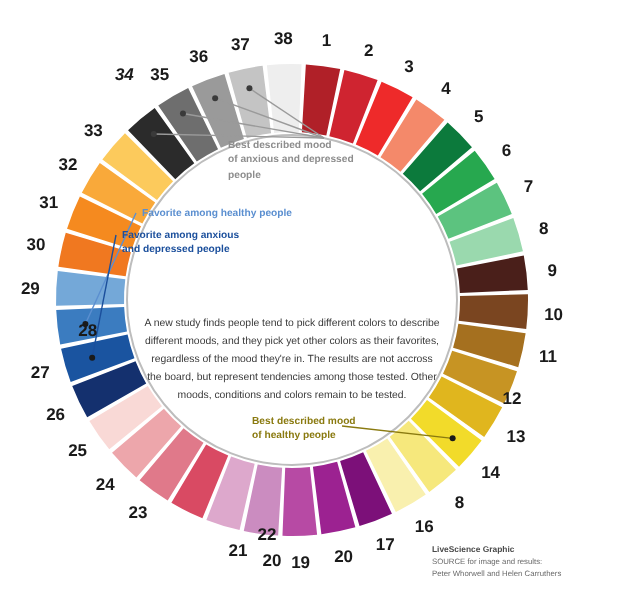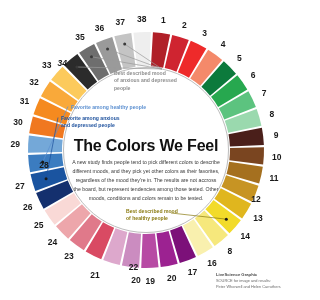--- a/index.html
+++ b/index.html
@@ -140,42 +140,41 @@
       <div class="num" style="left: 274px; top: 177.9px;">11</div>
       <div class="num" style="left: 256px; top: 198.6px;">12</div>
       <div class="num" style="left: 258px; top: 218px;">13</div>
       <div class="num" style="left: 245.3px; top: 235.5px;">14</div>
       <div class="num" style="left: 229.8px; top: 250.7px;">8</div>
       <div class="num" style="left: 212.1px; top: 263.1px;">16</div>
       <div class="num" style="left: 192.6px; top: 272.4px;">17</div>
       <div class="num" style="left: 171.8px; top: 278.4px;">20</div>
       <div class="num" style="left: 150.3px; top: 280.9px;">19</div>
       <div class="num" style="left: 136px; top: 279.9px;">20</div>
-      <div class="num" style="left: 95px; top: 275.2px;">21</div>
+      <div class="num" style="left: 119px; top: 275.2px;">21</div>
       <div class="num" style="left: 87.5px; top: 267.2px; margin-left: 46px;">22</div>
       <div class="num" style="left: 69px; top: 256px; text-align: center;">23</div>
       <div class="num" style="left: 52.6px; top: 241.9px;">24</div>
       <div class="num" style="left: 38.8px; top: 225.2px;">25</div>
       <div class="num" style="left: 27.8px; top: 206.6px;">26</div>
       <div class="num" style="left: 20.1px; top: 186.3px;">27</div>
       <div class="num" style="left: 15.9px; top: 165.1px; margin-left: 28px;">28</div>
       <div class="num" style="left: 15.2px; top: 143.5px;">29</div>
       <div class="num" style="left: 18px; top: 122.1px;">30</div>
       <div class="num" style="left: 24.4px; top: 101.4px;">31</div>
       <div class="num" style="left: 34px; top: 82px;">32</div>
       <div class="num" style="left: 46.7px; top: 64.5px;">33</div>
-      <div class="num" style="left: 62.2px; top: 63px; font-style: italic;">34</div>
+      <div class="num" style="left: 62.2px; top: 37px; font-style: italic;">34</div>
       <div class="num" style="left: 79.9px; top: 36.9px;">35</div>
       <div class="num" style="left: 99.4px; top: 27.6px;">36</div>
       <div class="num" style="left: 120.2px; top: 21.6px;">37</div>
       <div class="num" style="left: 141.7px; top: 19.1px;">38</div>
     </div>
 
   <div class="centerbox">
-    <div class="title">The Colors We Feel</div>
     <div class="body-copy">A new study finds people tend to pick different colors to describe different moods, and they pick yet other colors as their favorites, regardless of the mood they're in. The results are not accross the board, but represent tendencies among those tested. Other moods, conditions and colors remain to be tested.</div>
   </div>
 
   <div class="ann ann-gray">Best described mood
 of anxious and depressed
 people</div>
   <div class="ann ann-blue-l">Favorite among healthy people</div>
   <div class="ann ann-blue-d">Favorite among anxious
 and depressed people</div>
   <div class="ann ann-olive">Best described mood

